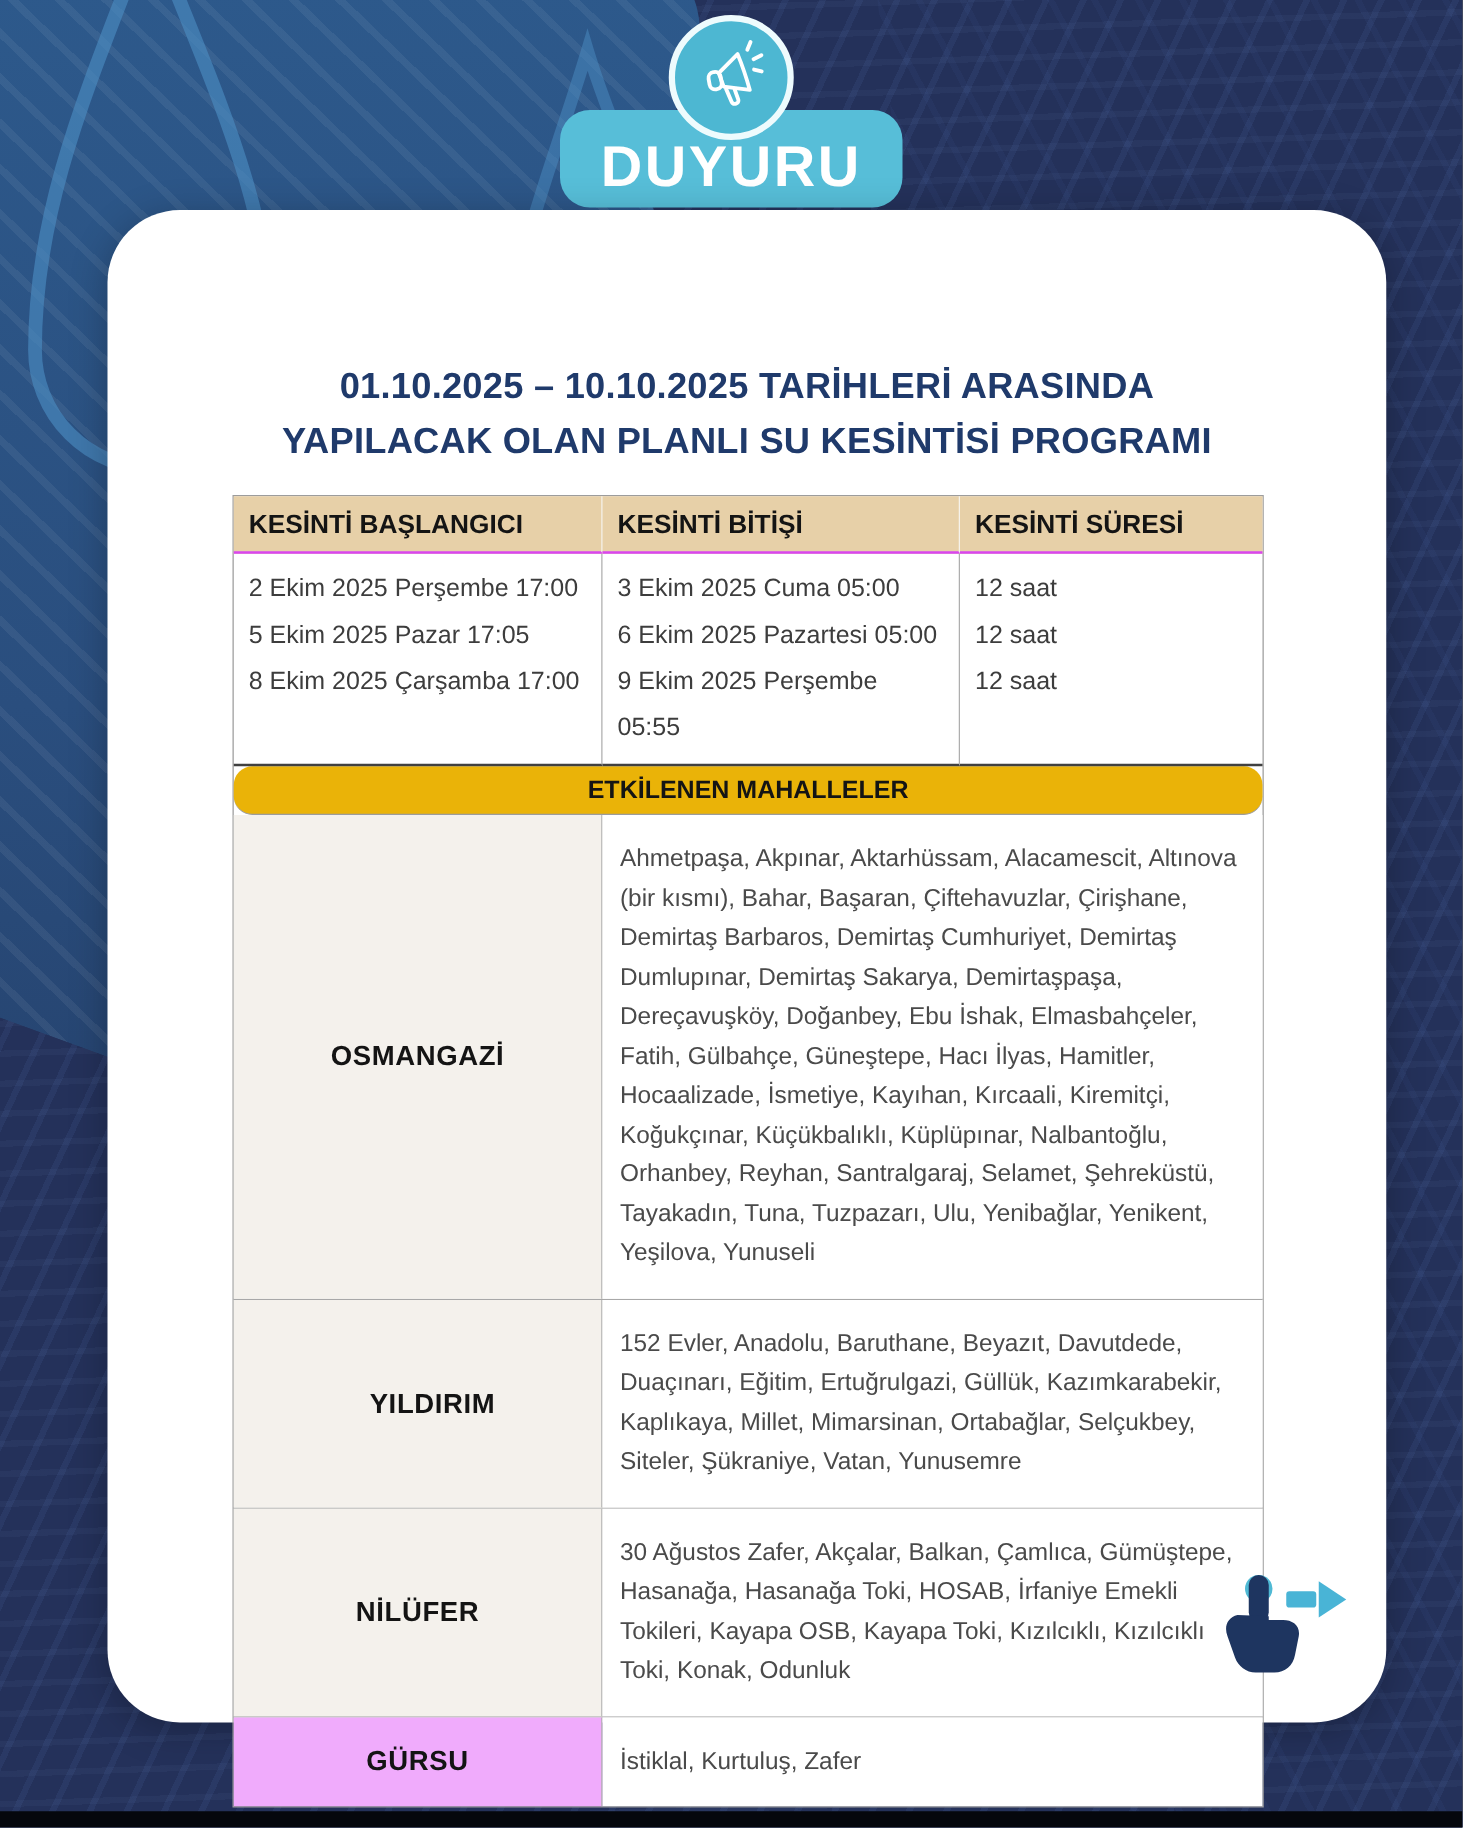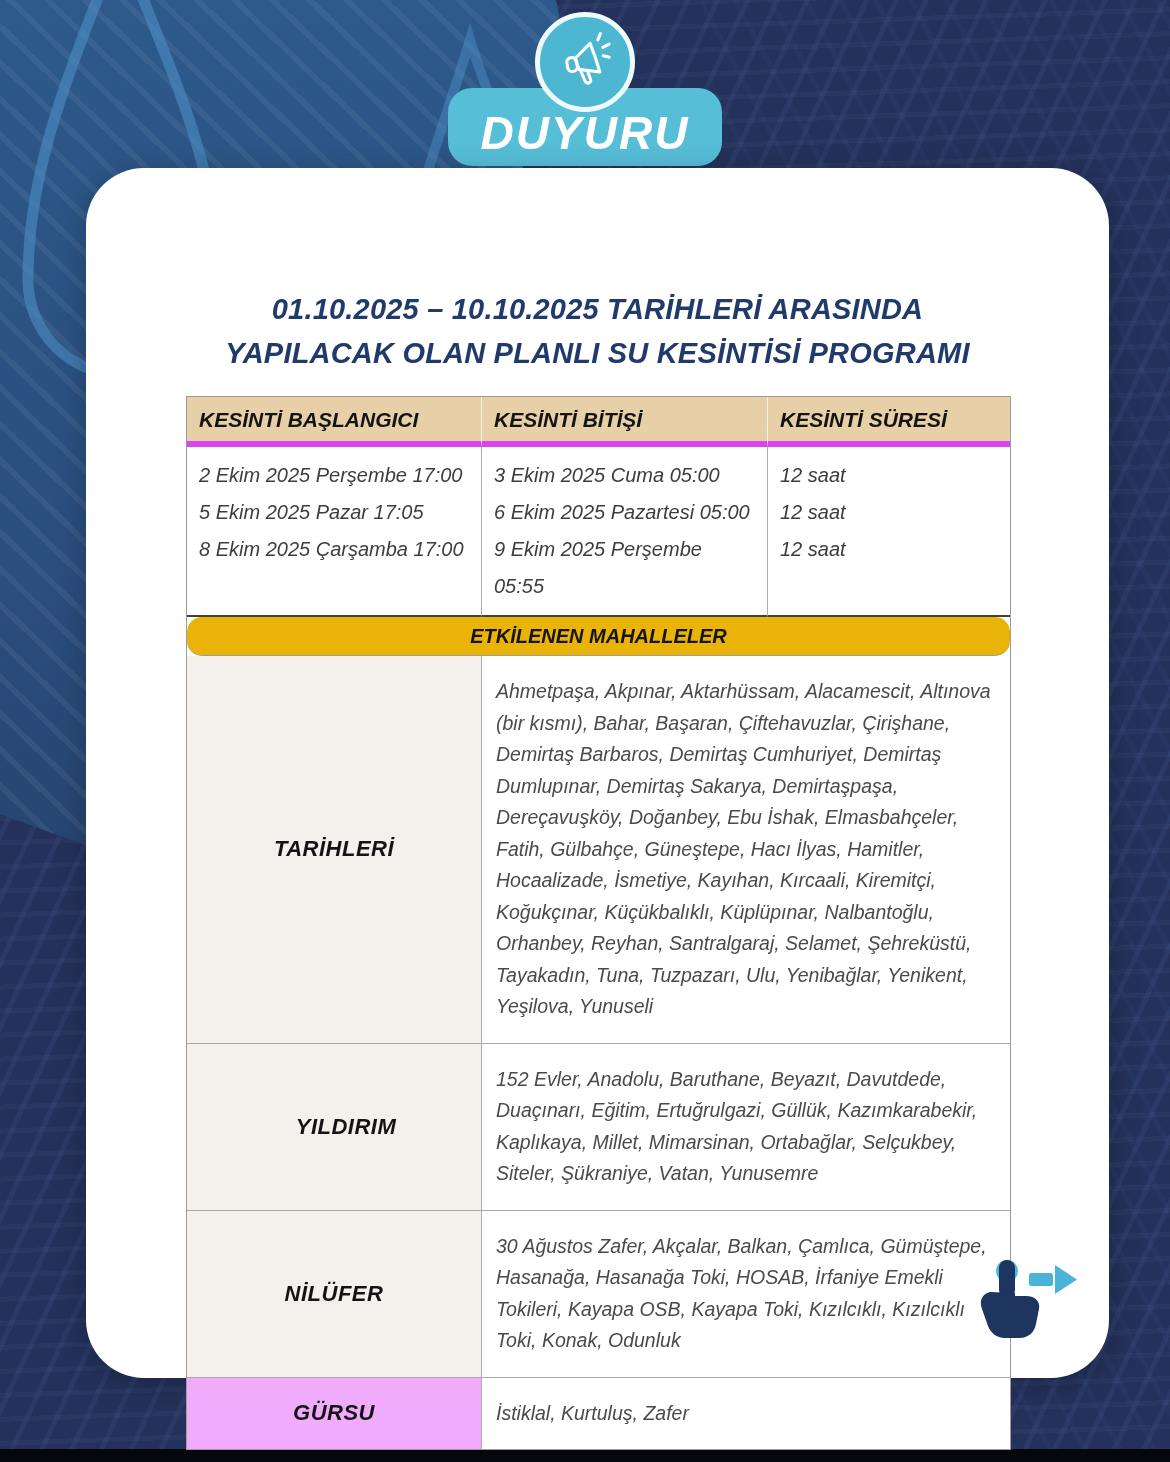--- a/index.html
+++ b/index.html
@@ -5,21 +5,20 @@
   html,body{margin:0;padding:0;background:#10192e;}
   .stage{
     position:relative;
     width:1170px;height:1462px;
     margin:0 auto;
     overflow:hidden;
     font-family:"Liberation Sans", sans-serif;
     background:
       repeating-linear-gradient(178deg, rgba(120,150,200,0.06) 0 5px, transparent 5px 24px),
       #24315a;
-    font-style: italic;
   }
   
   .bg-chevron{
     position:absolute;inset:0;
     background:repeating-linear-gradient(115deg, rgba(95,130,200,0.10) 0 5px, transparent 5px 27px);
   }
   .bg-chevron2{
     position:absolute;inset:0;
     background:repeating-linear-gradient(62deg, rgba(70,100,170,0.08) 0 5px, transparent 5px 31px);
     clip-path:polygon(60% 0,100% 0,100% 100%,75% 100%);
@@ -68,21 +67,21 @@
     position:absolute;left:100px;top:228px;width:823px;
     border:1px solid #9c9c9c;font-size:20px;color:#3d3d3d;
   }
   .row{display:grid;grid-template-columns:295px 286px 242px;}
   .row .cell{border-right:1px solid #aeaeae;box-sizing:border-box;}
   .row .cell:last-child{border-right:none;}
   .head .cell{
     font-weight:800;font-size:21px;color:#141414;
     padding:11px 12px 9px 12px;
     border-right:1px solid #f6f2ea;
-    border-bottom:6px solid #d946ef;
+    border-bottom:2px solid #d946ef;
   }
   .dates .cell{padding:10px 12px;line-height:37px;border-bottom:2px solid #404040;}
   .banner{
     text-align:center;font-weight:800;font-size:20px;color:#141414;
     padding:8px 0 7px 0;border-bottom:1px solid #9c9c9c;
   }
   .drow{display:grid;grid-template-columns:295px 528px;border-bottom:1px solid #a8a8a8;}
   .drow:last-child{border-bottom:none;}
   .dlabel{
     display:flex;align-items:center;justify-content:center;
@@ -161,21 +160,21 @@
         <div class="cell">
           <div>12 saat</div>
           <div>12 saat</div>
           <div>12 saat</div>
         </div>
       </div>
 
       <div class="banner" style="background:#eab308;border-radius:15px;">ETKİLENEN MAHALLELER</div>
 
       <div class="drow d-osmangazi">
-        <div class="dlabel" style="background:#f4f1ec;">TARİHLERİ</div>
+        <div class="dlabel" style="background:#f4f1ec;">OSMANGAZİ</div>
         <div class="dlist">Ahmetpaşa, Akpınar, Aktarhüssam, Alacamescit, Altınova (bir kısmı), Bahar, Başaran, Çiftehavuzlar, Çirişhane, Demirtaş Barbaros, Demirtaş Cumhuriyet, Demirtaş Dumlupınar, Demirtaş Sakarya, Demirtaşpaşa, Dereçavuşköy, Doğanbey, Ebu İshak, Elmasbahçeler, Fatih, Gülbahçe, Güneştepe, Hacı İlyas, Hamitler, Hocaalizade, İsmetiye, Kayıhan, Kırcaali, Kiremitçi, Koğukçınar, Küçükbalıklı, Küplüpınar, Nalbantoğlu, Orhanbey, Reyhan, Santralgaraj, Selamet, Şehreküstü, Tayakadın, Tuna, Tuzpazarı, Ulu, Yenibağlar, Yenikent, Yeşilova, Yunuseli</div>
       </div>
 
       <div class="drow d-yildirim">
         <div class="dlabel" style="background:#f4f1ec;padding-left:24px;">YILDIRIM</div>
         <div class="dlist">152 Evler, Anadolu, Baruthane, Beyazıt, Davutdede, Duaçınarı, Eğitim, Ertuğrulgazi, Güllük, Kazımkarabekir, Kaplıkaya, Millet, Mimarsinan, Ortabağlar, Selçukbey, Siteler, Şükraniye, Vatan, Yunusemre</div>
       </div>
 
       <div class="drow d-nilufer">
         <div class="dlabel" style="background:#f4f1ec;">NİLÜFER</div>

